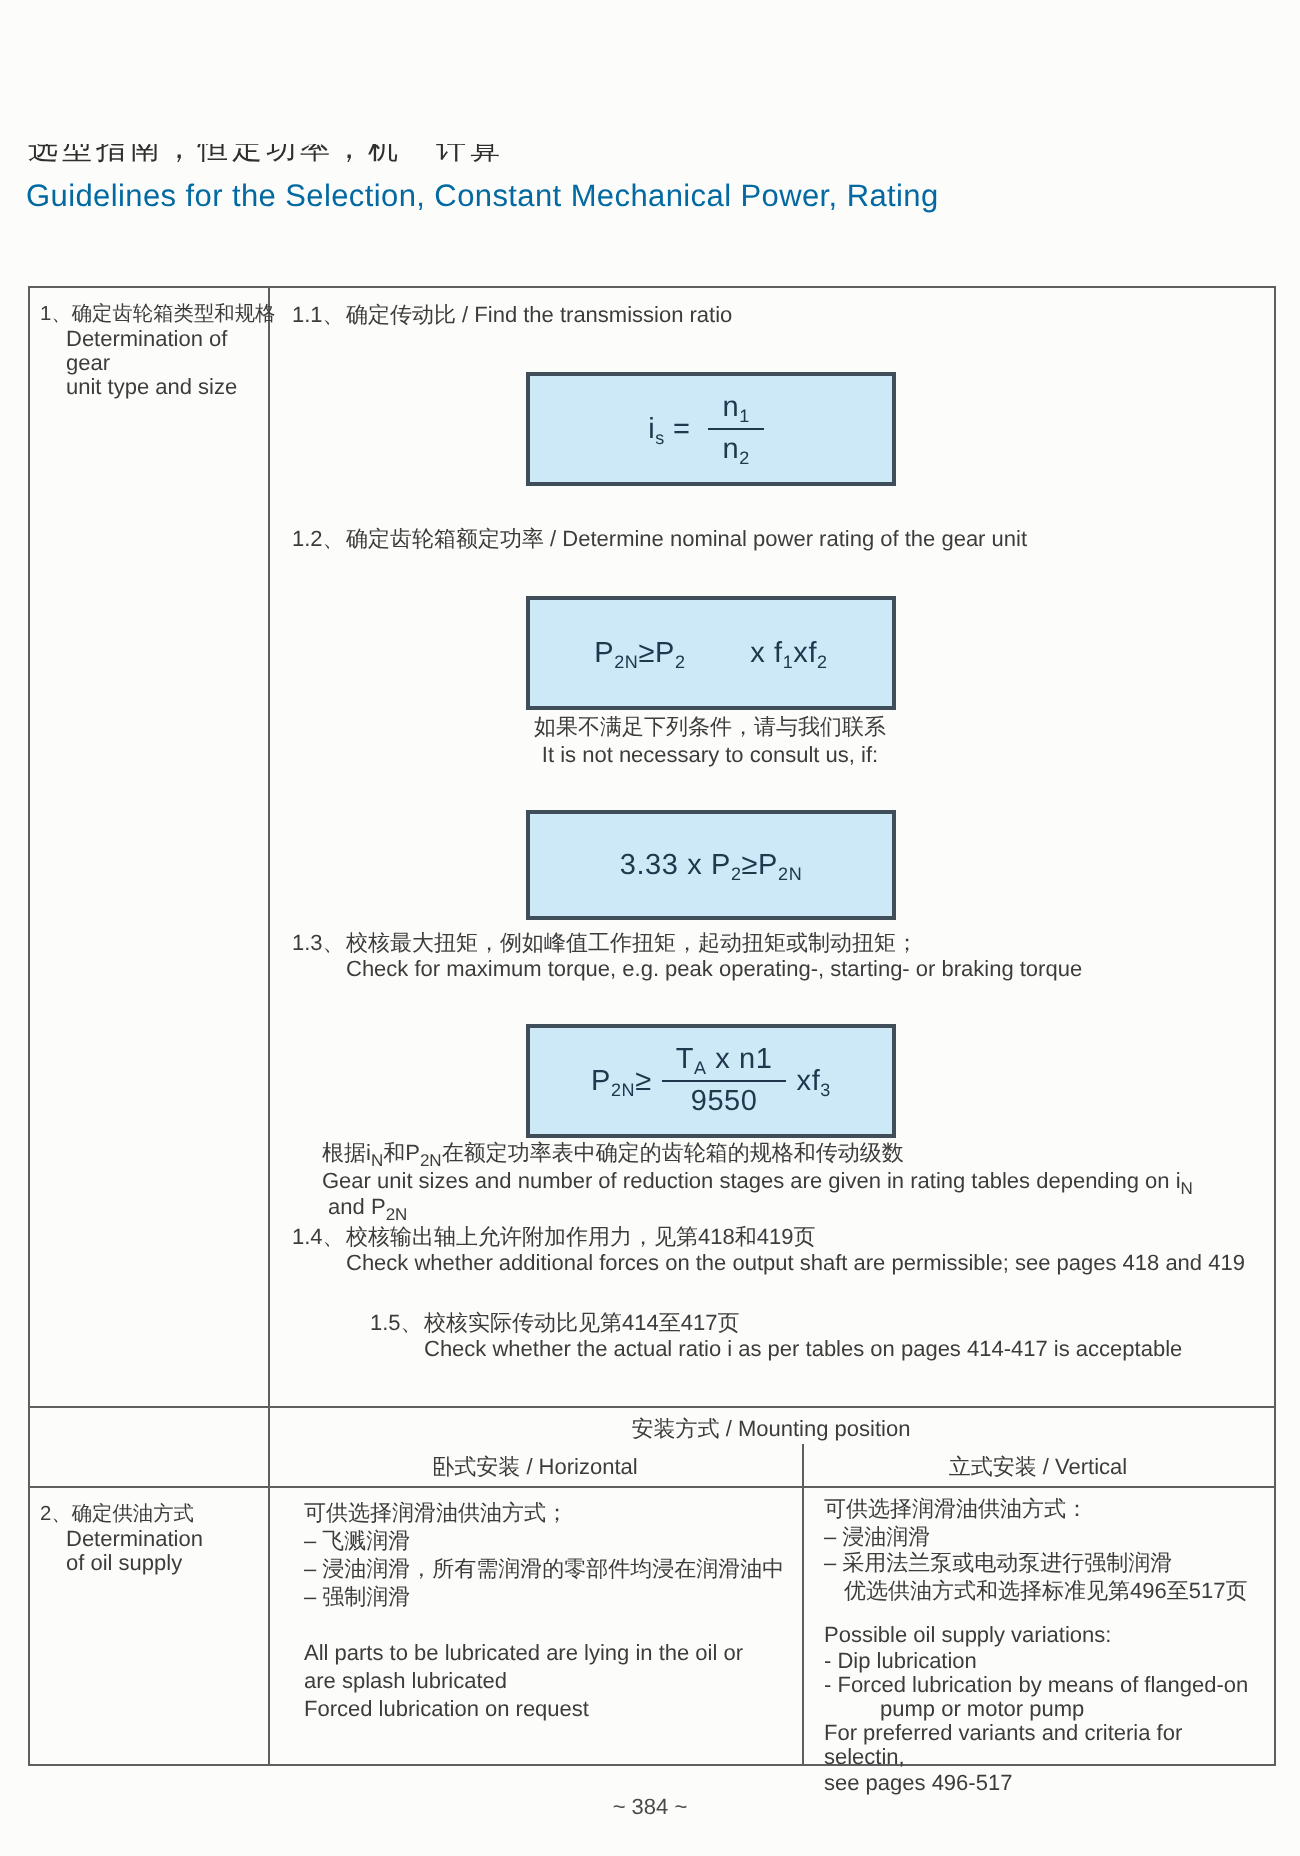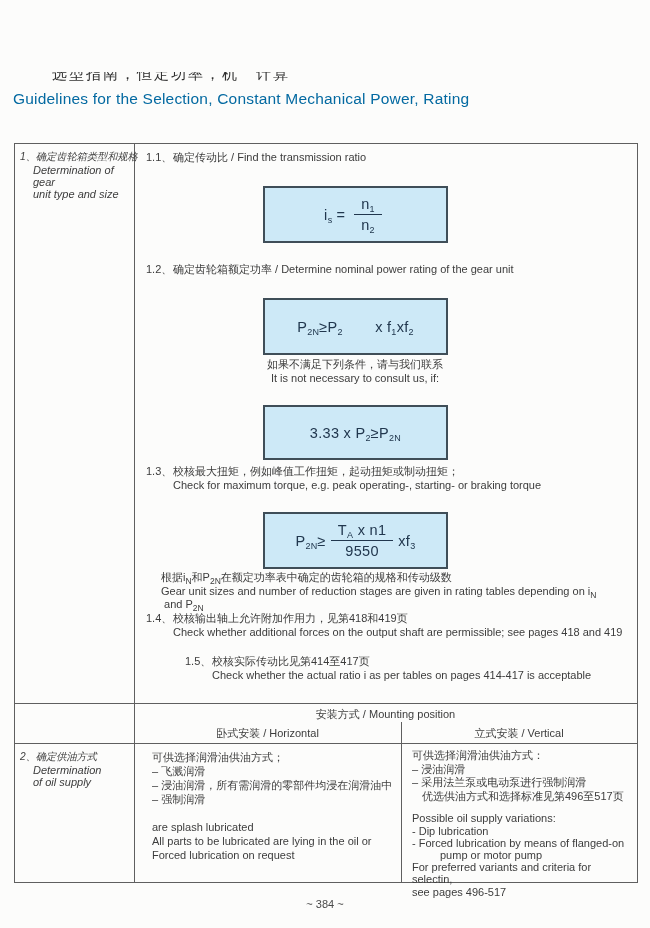--- a/index.html
+++ b/index.html
@@ -3,33 +3,33 @@
 <meta charset="utf-8">
 <style>
   html,body { margin:0; padding:0; background:#ffffff; }
   .page {
     position:relative; width:650px; height:928px; background:#fcfcfb;
     font-family:"Liberation Sans","DejaVu Sans",sans-serif; color:#3c3c3c;
     overflow:hidden;
   }
   
   .title-zh-clip { position:absolute; left:14px; top:72px; height:11px; overflow:hidden; }
-  .title-zh-clip span { display:block; margin-top:-7px; font-size:15px; letter-spacing:2px; color:#2f2f2f;margin-left:38px; }
+  .title-zh-clip span { display:block; margin-top:-7px; font-size:15px; letter-spacing:2px; color:#2f2f2f; }
   .title-en { position:absolute; left:13px; top:90px; font-size:15.5px; color:#0369a1; letter-spacing:0.2px; }
   
   .tbl { position:absolute; left:14px; top:143px; width:622px; height:738px; border:1px solid #5f5f5f; }
   .vline, .hline { position:absolute; background:#5f5f5f; }
   .v1 { left:119px; top:0; width:1px; height:738px; }
   .v2 { left:386px; top:578px; width:1px; height:160px; }
   .h1 { left:0; top:559px; width:622px; height:1px; }
   .h2 { left:0; top:599px; width:622px; height:1px; }
   
   .t { font-size:11px; line-height:13.5px; }
   .abs { position:absolute; }
-  .row-label { left:5px; width:112px;font-style:italic; }
+  .row-label { left:5px; width:112px; }
   .row-label .zh { font-size:10.2px; white-space:nowrap; }
   .row-label .en { padding-left:13px; font-size:11px; }
   .item { display:flex; }
   .item .inum { flex:none; width:27px; font-size:11px; }
   .item .lines { font-size:11px; }
   .centered { text-align:center; }
   sub.s { font-size:8.5px; vertical-align:-3px; line-height:0; }
   
   .fbox {
     position:absolute; left:248px; width:181px; background:#cde9f7;
@@ -161,22 +161,22 @@
 
     <div class="abs cellmid">
       <div class="zh">
         <div>可供选择润滑油供油方式；</div>
         <div>– 飞溅润滑</div>
         <div>– 浸油润滑，所有需润滑的零部件均浸在润滑油中</div>
         <div>– 强制润滑</div>
       </div>
       <div class="sp14"></div>
       <div class="en">
+        <div>All parts to be lubricated are lying in the oil or</div>
         <div>are splash lubricated</div>
-        <div>All parts to be lubricated are lying in the oil or</div>
         <div>Forced lubrication on request</div>
       </div>
     </div>
 
     <div class="abs cellright">
       <div class="zh">
         <div>可供选择润滑油供油方式：</div>
         <div>– 浸油润滑</div>
         <div>– 采用法兰泵或电动泵进行强制润滑</div>
         <div class="ind10">优选供油方式和选择标准见第496至517页</div>

